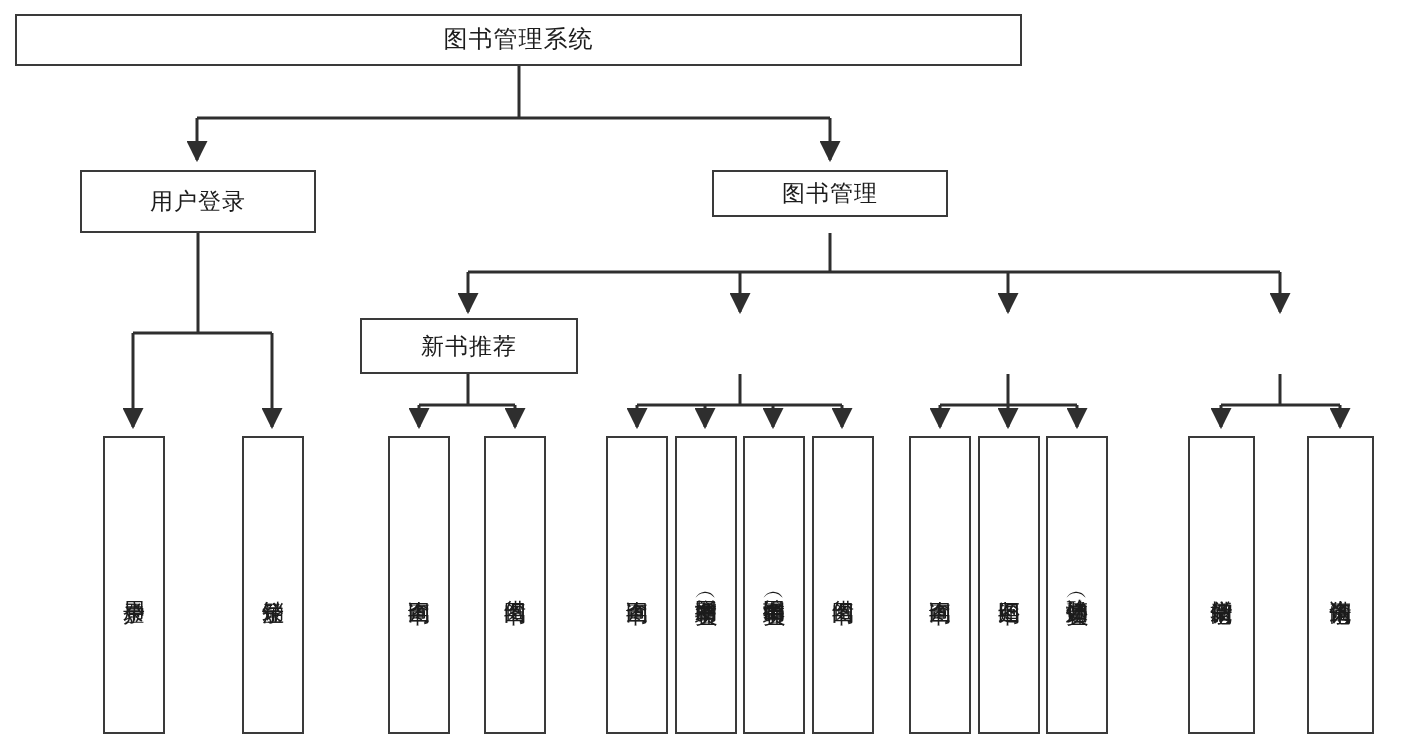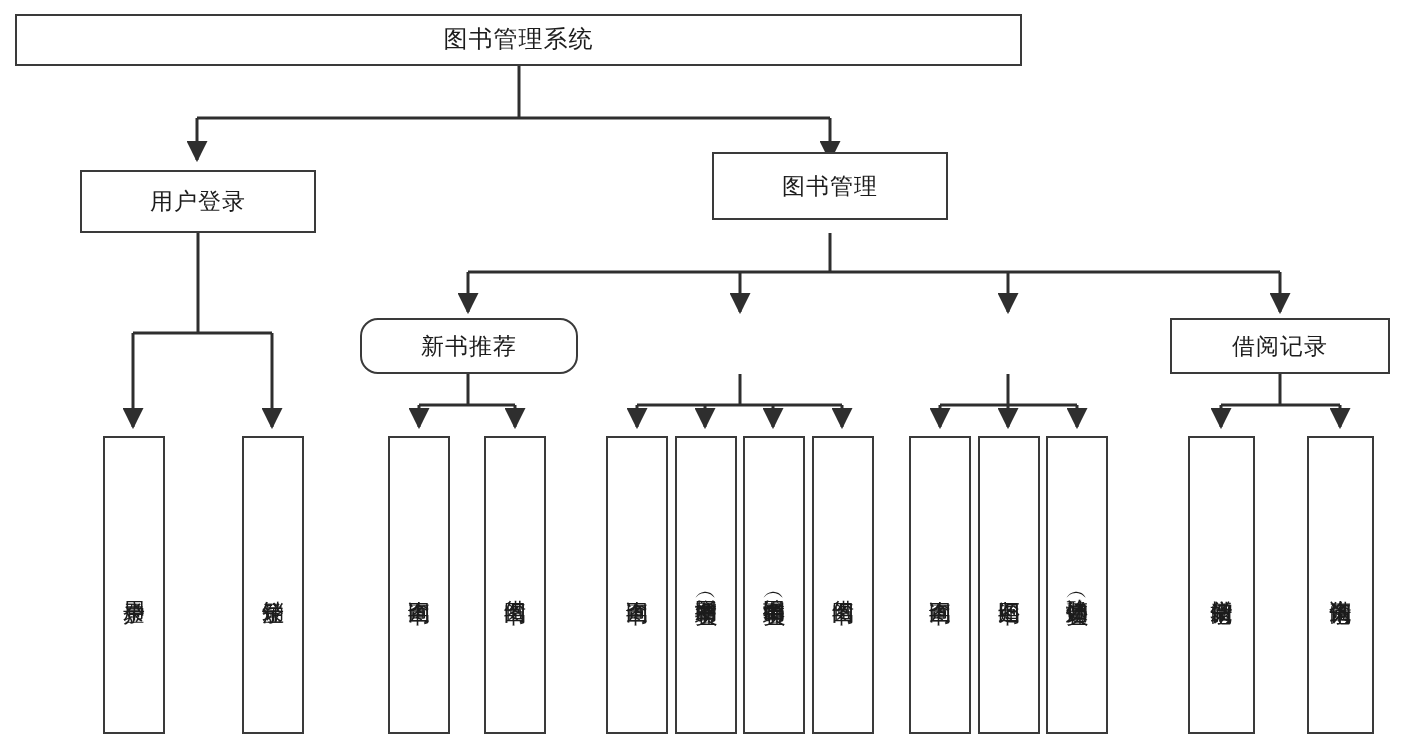--- a/index.html
+++ b/index.html
@@ -124,29 +124,26 @@
     </g>
   </svg>
 
   <div class="node horizontal root" style="left:15px; top:14px; width:1007px; height:52px;">
     <span>图书管理系统</span>
   </div>
 
   <div class="node horizontal" style="left:80px; top:170px; width:236px; height:63px;">
     <span>用户登录</span>
   </div>
-  <div class="node horizontal" style="left:712px; top:152px; width:236px; height:68px;">
+  <div class="node horizontal" style="left:712px; top:170px; width:236px; height:47px;">
     <span>图书管理</span>
   </div>
 
-  <div class="node horizontal" style="left:360px; top:318px; width:218px; height:56px;border-radius:18px;">
+  <div class="node horizontal" style="left:360px; top:318px; width:218px; height:56px;">
     <span>新书推荐</span>
-  </div>
-  <div class="node horizontal" style="left:1170px; top:318px; width:220px; height:56px;">
-    <span>借阅记录</span>
   </div>
 
   <div class="node vertical" style="left:103px; top:436px; width:62px; height:298px;">
     <span class="vlabel">用户登录</span>
   </div>
   <div class="node vertical" style="left:242px; top:436px; width:62px; height:298px;">
     <span class="vlabel">注销登录</span>
   </div>
 
   <div class="node vertical" style="left:388px; top:436px; width:62px; height:298px;">

